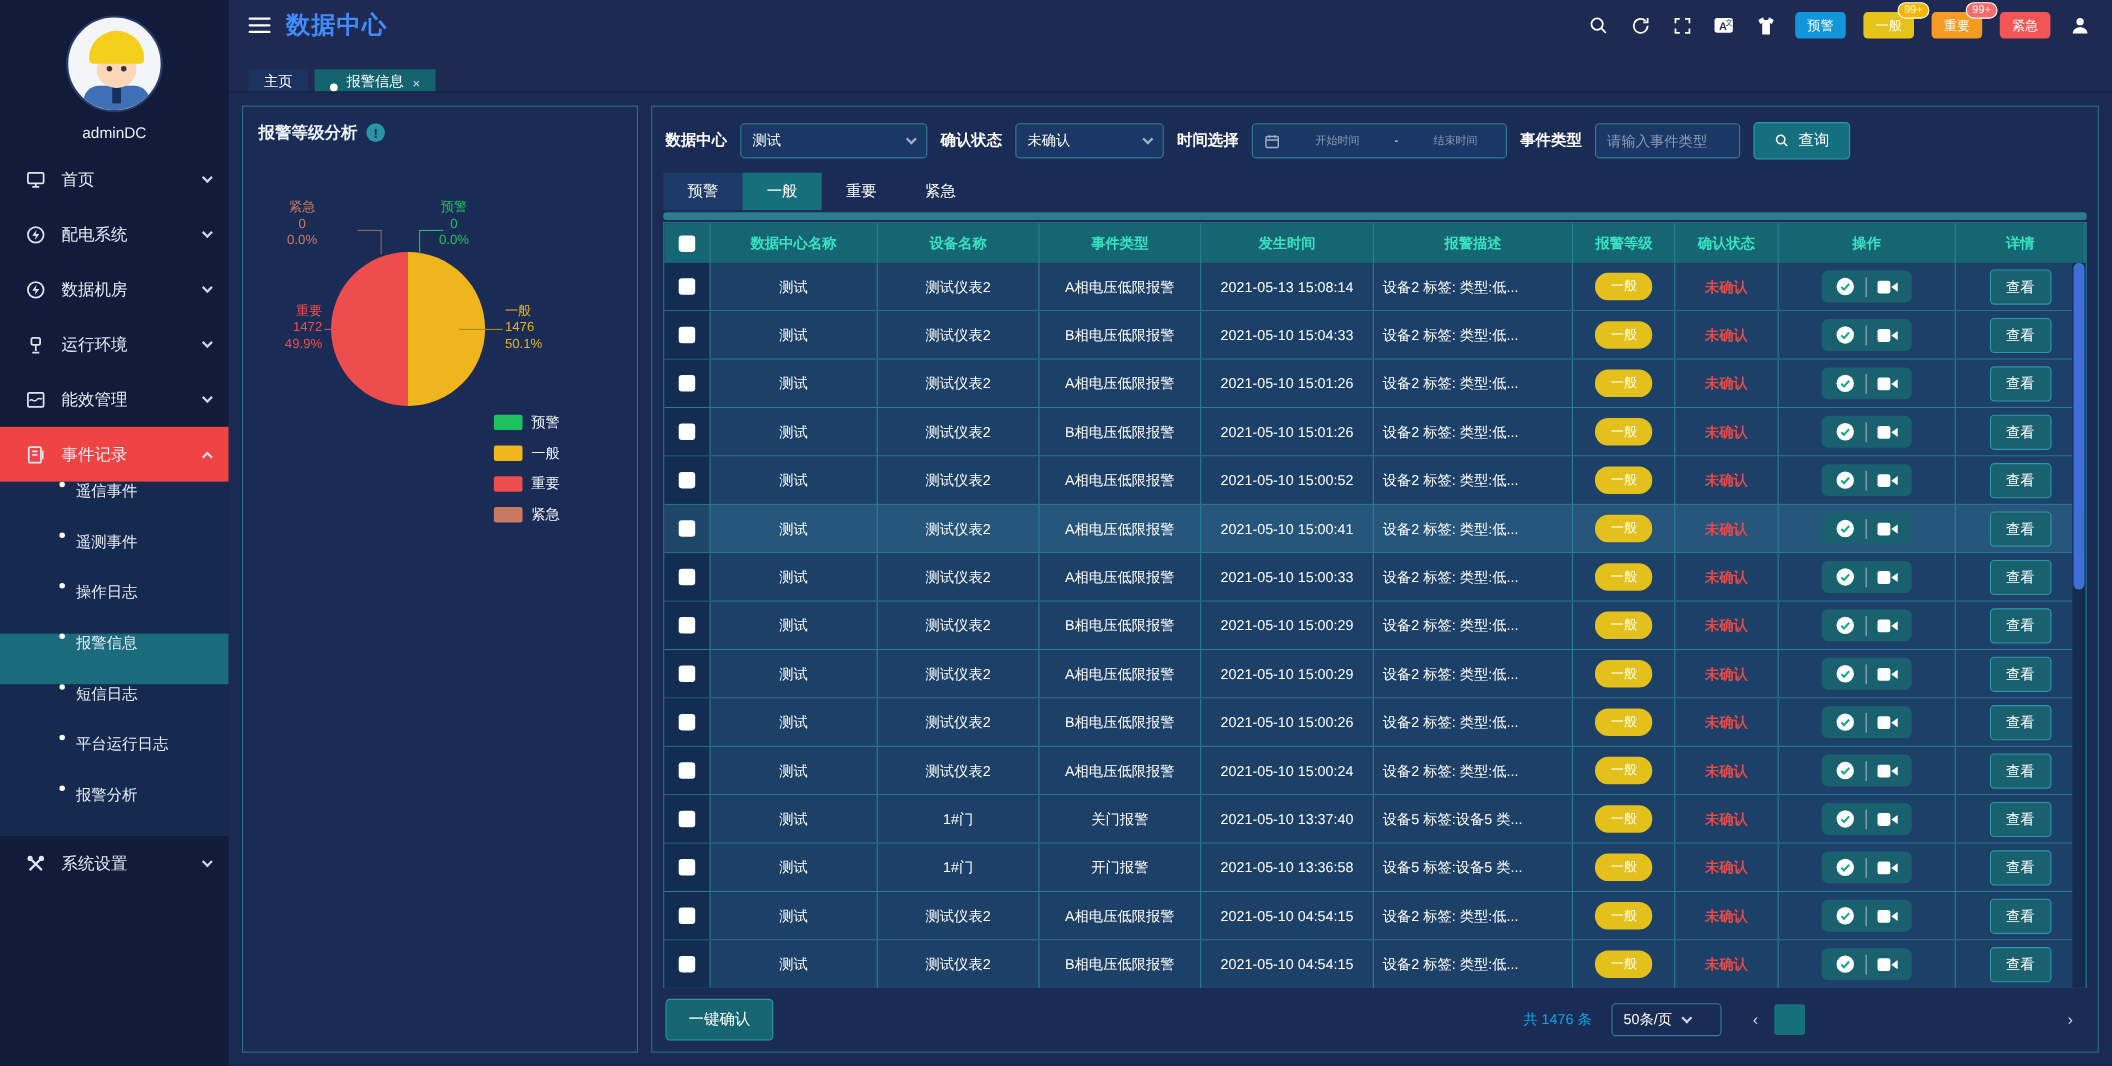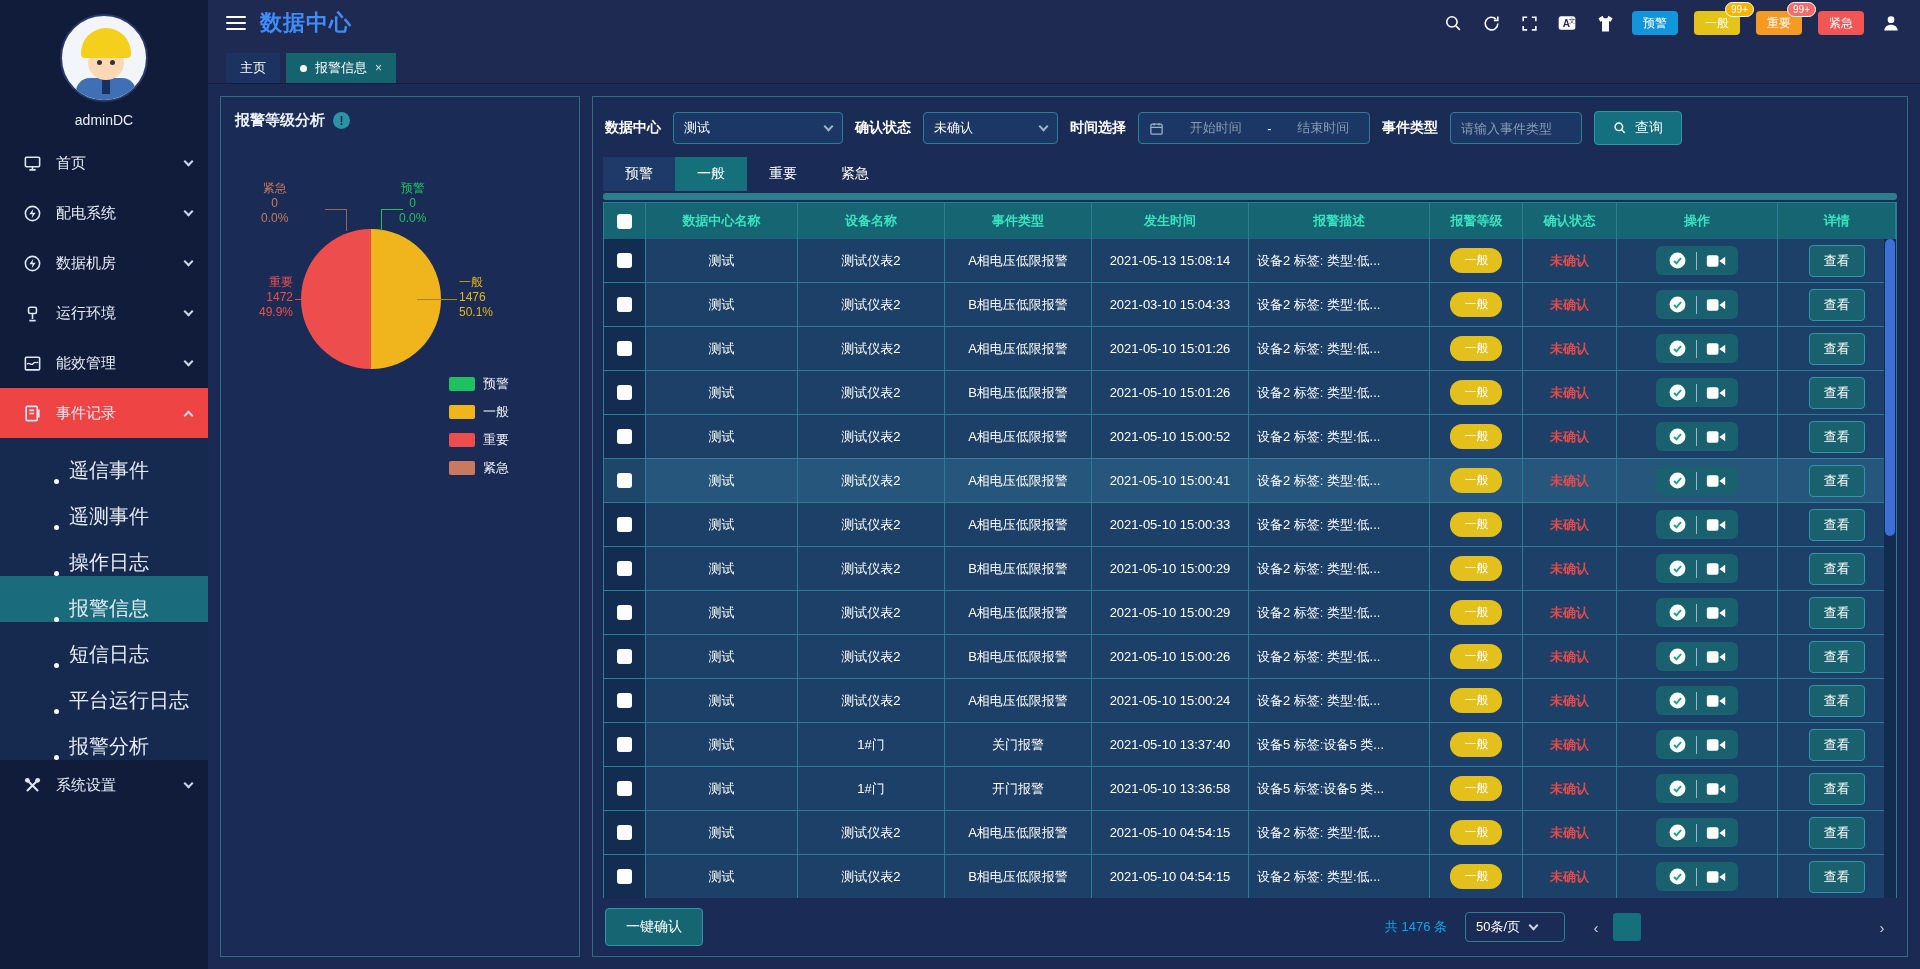--- a/index.html
+++ b/index.html
@@ -17,37 +17,37 @@
   .av-collar{position:absolute;left:40px;top:62px;width:8px;height:16px;background:#17315e}
   .username{font-size:14px;color:#e9eef8}
   .nav{flex:1;overflow:hidden;font-size:15px}
   .nav-item{height:50px;display:flex;align-items:center;gap:14px;padding:0 16px 0 22px;color:#e6ecf7;cursor:pointer}
   .nav-item .nicon{width:20px;height:20px;display:inline-flex;align-items:center;justify-content:center}
   .nav-item .chev{margin-left:auto}
   .chev{width:7px;height:7px;border-right:2px solid #cfd8ea;border-bottom:2px solid #cfd8ea;transform:rotate(45deg);margin-top:-4px}
   .chev.up{transform:rotate(-135deg);margin-top:4px}
   .nav-item.group-open{background:#ef4444}
   .submenu{background:#16294e}
-  .sub-item{height:46px;display:flex;align-items:flex-end;padding-left:54px;font-size:20px;color:#e6ecf7;cursor:pointer}
+  .sub-item{height:46px;display:flex;align-items:flex-start;padding-left:54px;font-size:14px;color:#e6ecf7;cursor:pointer}
   .sub-item .dot{width:5px;height:5px;border-radius:50%;background:#fff;margin-right:10px;flex-shrink:0}
   .sub-item.active{background:#1a6b7c}
   
   .main{flex:1;display:flex;flex-direction:column;min-width:0}
   .topbar{height:46px;background:#1f2a52;display:flex;align-items:center;padding:0 18px;gap:14px}
   .hamburger{width:20px;height:14px;display:flex;flex-direction:column;justify-content:space-between;cursor:pointer}
   .hamburger i{display:block;height:2px;background:#fff;border-radius:1px}
   .app-title{font-size:22px;font-weight:bold;color:#3f8cfa;letter-spacing:1px}
   .top-right{margin-left:auto;display:flex;align-items:center;gap:16px}
   .tool-ic{width:22px;height:22px;display:inline-flex;align-items:center;justify-content:center;cursor:pointer}
   .badge{min-width:46px;height:24px;border-radius:4px;display:inline-flex;align-items:center;justify-content:center;font-size:12px;color:#fff;padding:0 8px;position:relative;cursor:pointer}
   .badge.b-blue{background:#1296db}.badge.b-yellow{background:#e6c319}.badge.b-orange{background:#f59a23}.badge.b-red{background:#f25555}
   .bcount{position:absolute;top:-9px;right:-14px;background:#f7b500;border:1px solid #fff;color:#fff;font-size:10px;border-radius:9px;padding:1px 5px;line-height:11px}
   .bcount.c-red{background:#f56c6c}
   .tabbar{height:38px;background:#1f2a52;display:flex;align-items:flex-end;padding:0 18px;gap:6px;border-bottom:1px solid #141f3f}
-  .page-tab{height:30px;display:inline-flex;align-items:center;gap:8px;padding:0 14px;background:#1c3261;font-size:13px;color:#fff;cursor:pointer}
+  .page-tab{height:20px;display:inline-flex;align-items:flex-end;gap:8px;padding:0 14px;background:#1c3261;font-size:13px;color:#fff;cursor:pointer}
   .page-tab.active{background:#15636f}
   .tab-dot{width:7px;height:7px;border-radius:50%;background:#fff;display:inline-block}
   .tab-close{font-size:12px;color:#cfe3ea;cursor:pointer}
   
   .content{flex:1;display:flex;gap:12px;padding:12px;background:#1a2a52;min-height:0}
   .panel{border:1px solid #2f6d80;background:#1a2c55}
   
   .chart-panel{width:360px;flex-shrink:0;position:relative}
   .panel-title{display:flex;align-items:center;gap:8px;padding:14px 14px 0;font-size:15px;font-weight:bold;color:#eef3fb}
   .info-ic{width:17px;height:17px;border-radius:50%;background:#2a93a8;color:#12263f;font-size:12px;font-weight:bold;display:inline-flex;align-items:center;justify-content:center}
@@ -67,21 +67,21 @@
   .legend{position:absolute;left:228px;top:238px;display:flex;flex-direction:column;gap:10px}
   .leg-item{display:flex;align-items:center;gap:8px;font-size:13px;color:#eef3fb}
   .leg-swatch{width:26px;height:14px;border-radius:2px;flex-shrink:0}
   
   .table-panel{flex:1;display:flex;flex-direction:column;min-width:0;padding:8px 10px;position:relative}
   .filter-row{display:flex;align-items:center;gap:12px;padding:6px 2px 12px;flex-wrap:nowrap}
   .f-label{font-size:14px;font-weight:bold;color:#fff;white-space:nowrap}
   .f-select{height:32px;background:#1b3765;border:1px solid #2e7f95;border-radius:4px;display:flex;align-items:center;padding:0 10px;font-size:13px;color:#fff;cursor:pointer}
   .f-select .chev{border-color:#9fb3c8;margin-left:auto}
   .f-select.w-dc{width:170px}.f-select.w-st{width:135px}
-  .f-time{width:232px;height:32px;background:#1b3765;border:1px solid #2e7f95;border-radius:4px;display:flex;align-items:center;gap:16px;padding:0 10px;font-size:13px;color:#8a9bb5}
+  .f-time{width:232px;height:32px;background:#1b3765;border:1px solid #2e7f95;border-radius:4px;display:flex;align-items:center;gap:16px;padding:0 10px;font-size:10px;color:#8a9bb5}
   .f-input{width:132px;height:32px;background:#1b3765;border:1px solid #2e7f95;border-radius:4px;padding:0 10px;font-size:13px;color:#fff}
   .f-input::placeholder{color:#8a9bb5}
   .search-btn{height:34px;background:#14707f;border:1px solid #2e98a8;border-radius:4px;color:#fff;font-size:14px;display:inline-flex;align-items:center;gap:8px;padding:0 18px;cursor:pointer}
   .alarm-tabs{display:flex;align-items:center}
   .a-tab{height:34px;padding:0 22px;display:inline-flex;align-items:center;font-size:14px;color:#fff;background:#1d3a68;cursor:pointer}
   .a-tab.active{background:#15707c}
   .a-tab.ghost{background:transparent}
   .hscroll{height:7px;background:#2e7d8c;border-radius:3px;margin:2px 0 0}
   
   .tgrid{--cols:42px 1.55fr 1.5fr 1.5fr 1.6fr 1.85fr .95fr .95fr 1.65fr 1.2fr}
@@ -471,21 +471,21 @@
                     <button class="view-btn">查看</button>
                   </div>
               </div>
                 <div class="trow">
                 <div class="td td-check">
                     <span class="cb"></span>
                   </div>
                 <div class="td">测试</div>
                 <div class="td">测试仪表2</div>
                 <div class="td">B相电压低限报警</div>
-                <div class="td">2021-03-10 15:04:33</div>
+                <div class="td">2021-05-10 15:04:33</div>
                 <div class="td td-desc">设备2 标签: 类型:低...</div>
                 <div class="td">
                     <span class="pill">一般</span>
                   </div>
                 <div class="td">
                     <span class="status-txt">未确认</span>
                   </div>
                 <div class="td">
                   <span class="ops">
                     <span class="op-btn">

